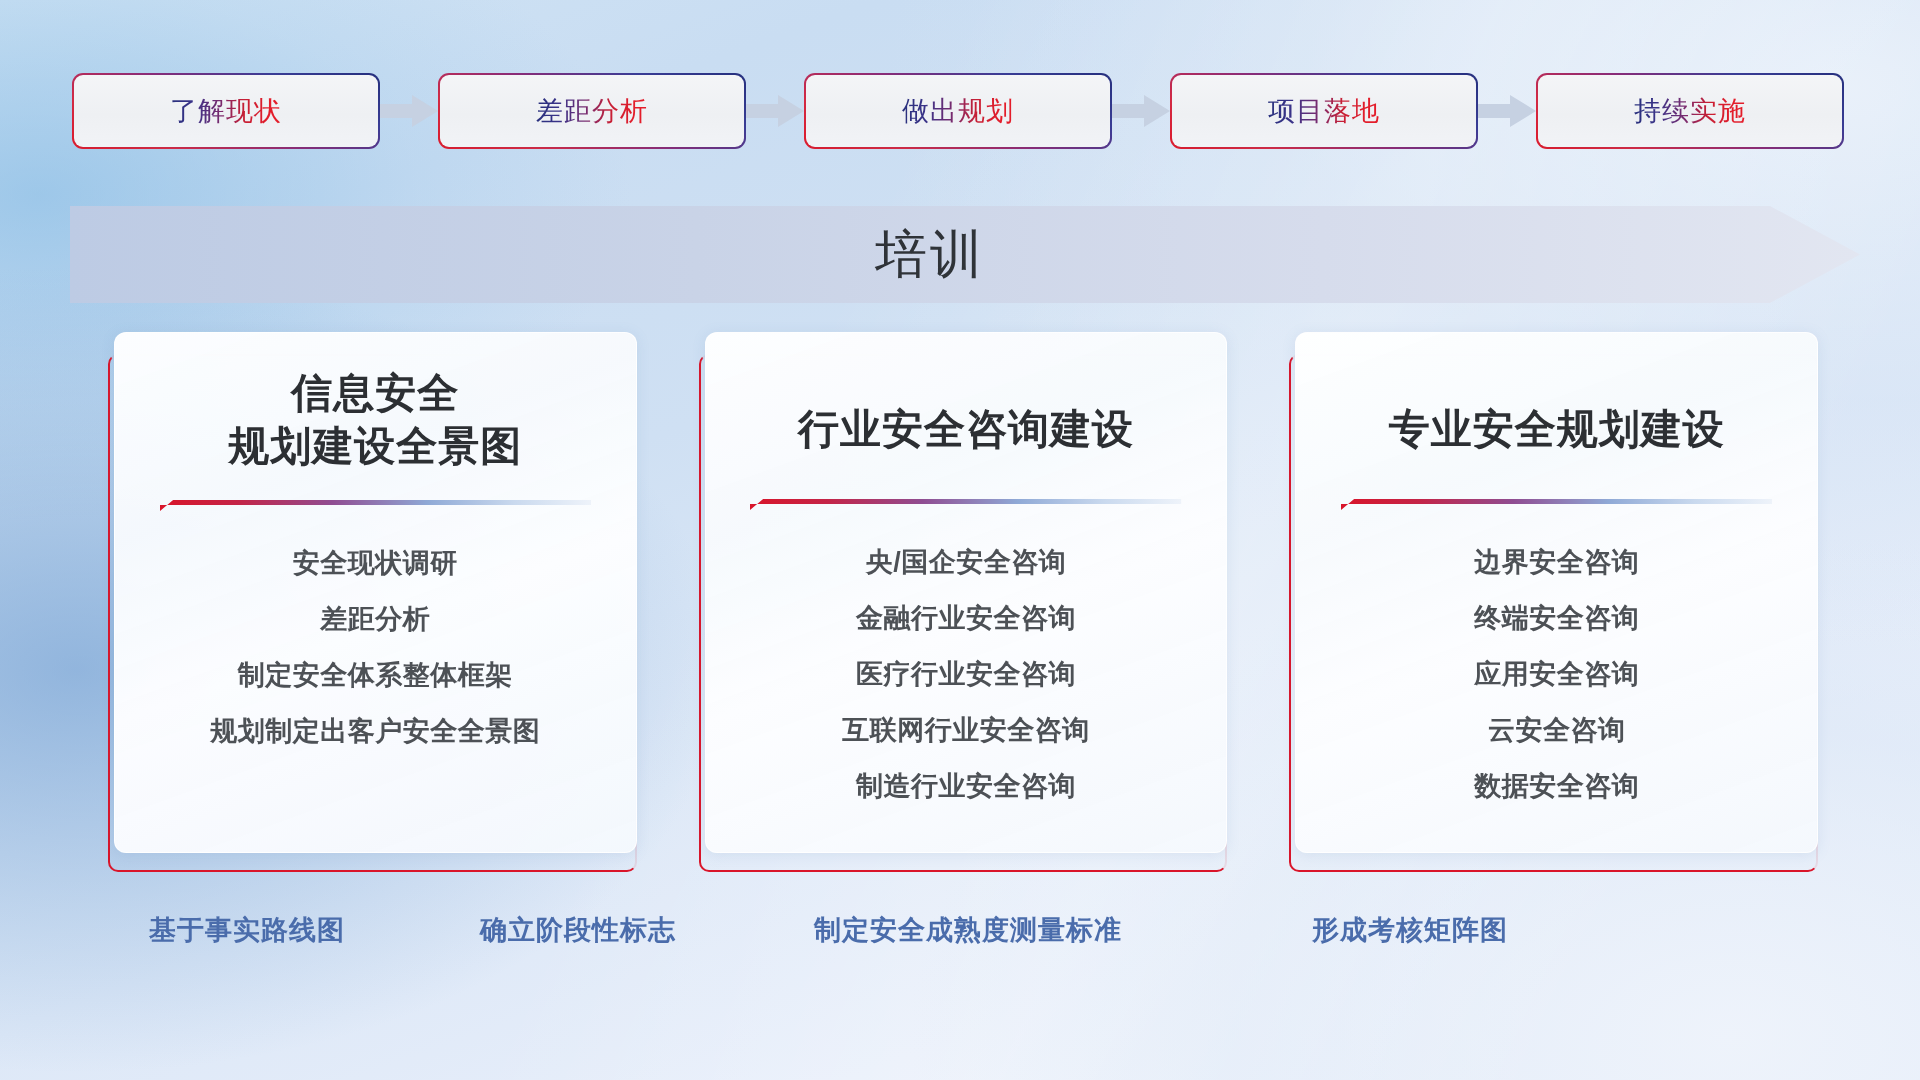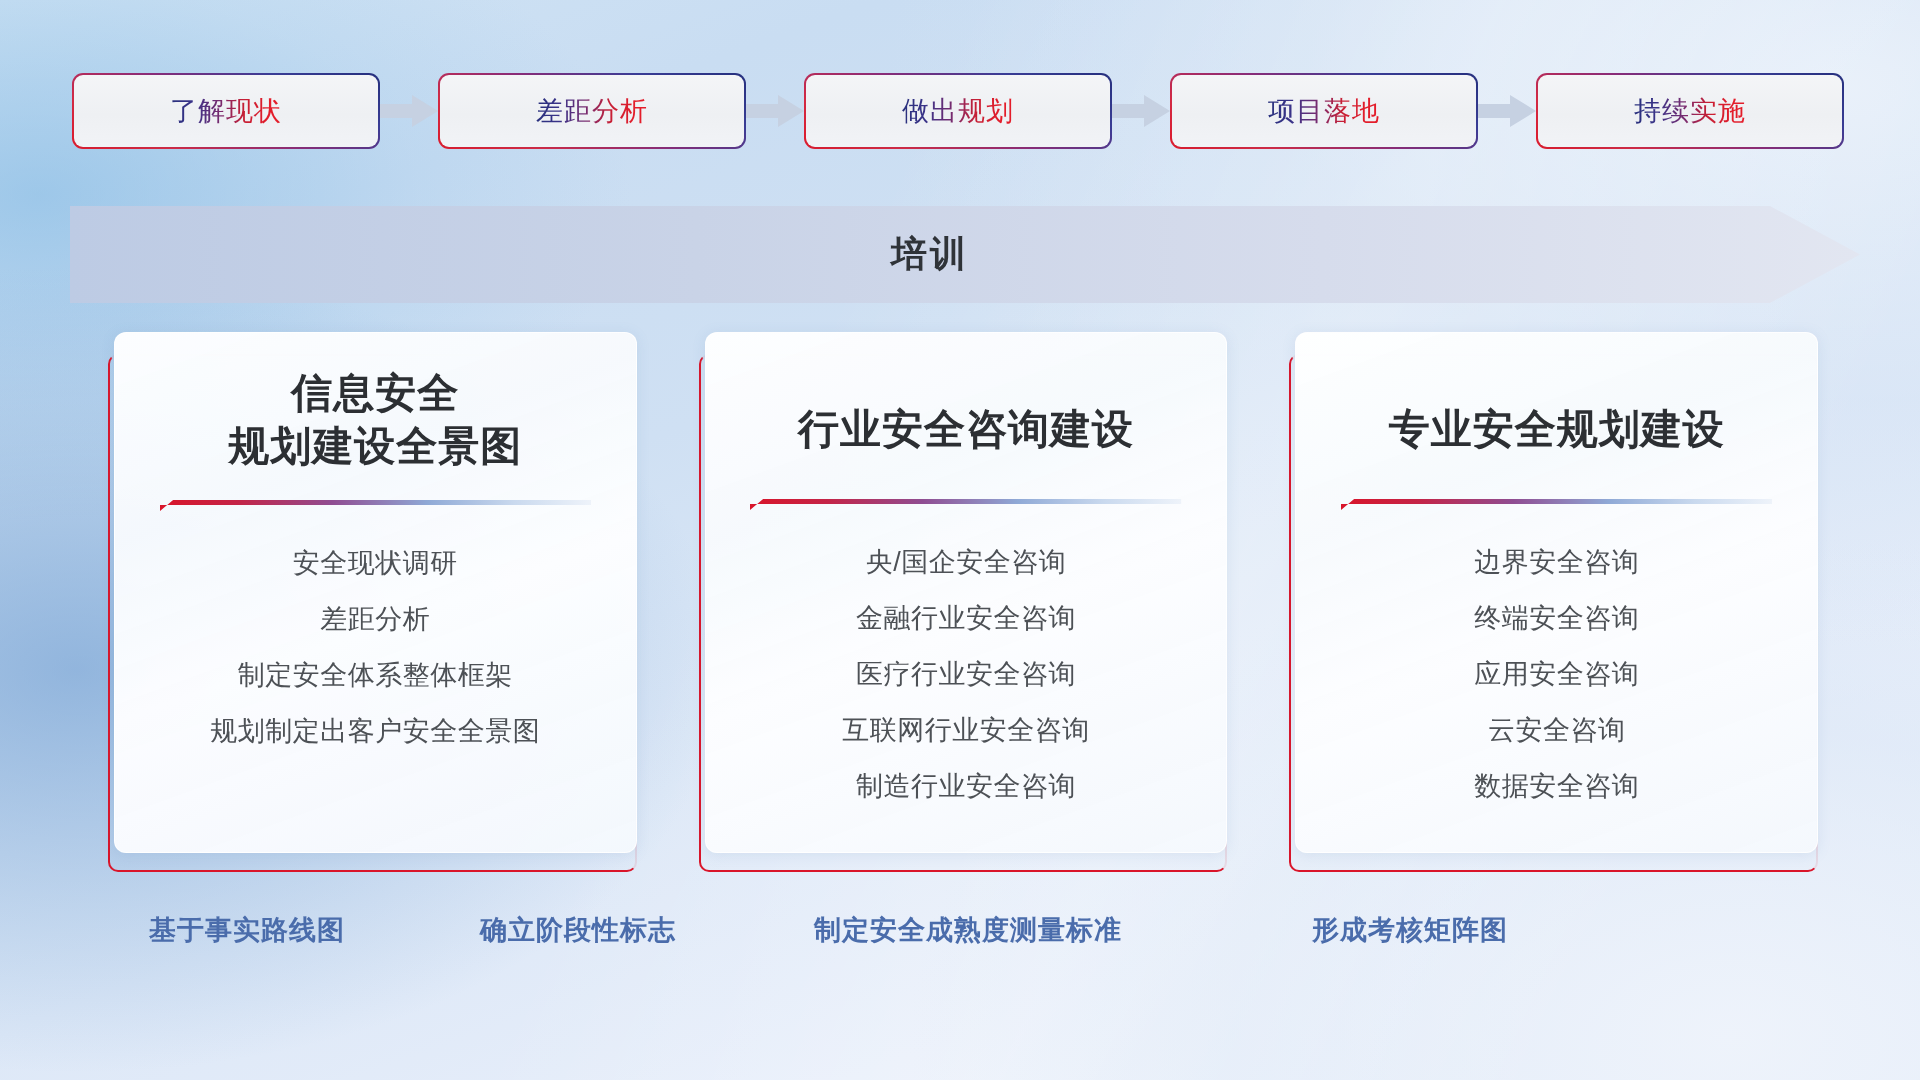--- a/index.html
+++ b/index.html
@@ -97,22 +97,22 @@
   }
   .banner svg { position:absolute; left:0; top:0; }
   .banner-title {
     position: absolute;
     left: 0; top: 0;
     width: 1720px;
     height: 97px;
     display: flex;
     align-items: center;
     justify-content: center;
-    font-size: 36px;
-    font-weight: 700;
+    font-size: 52px;
+    font-weight: 400;
     color: #2f3338;
     letter-spacing: 3px;
   }
 
   
   .cards {
     position: absolute;
     top: 332px;
     left: 108px;
     width: 1710px;
@@ -164,21 +164,21 @@
   }
   .card-divider {
     width: 92%;
     height: 11px;
     margin-top: 26px;
     margin-bottom: 30px;
     position: relative;
   }
   .card-divider svg { display:block; width:100%; height:11px; }
 
-  .card-list { width: 100%; display:flex; flex-direction:column; align-items:center; }
+  .card-list { width: 100%; display:flex; flex-direction:column; align-items:center;font-weight:bold; }
   .card-list-item {
     font-size: 27px;
     color: #4d5156;
     line-height: 1;
     padding: 9px 0;
     margin-bottom: 11px;
     letter-spacing: 0.5px;
     white-space: nowrap;
   }
 

